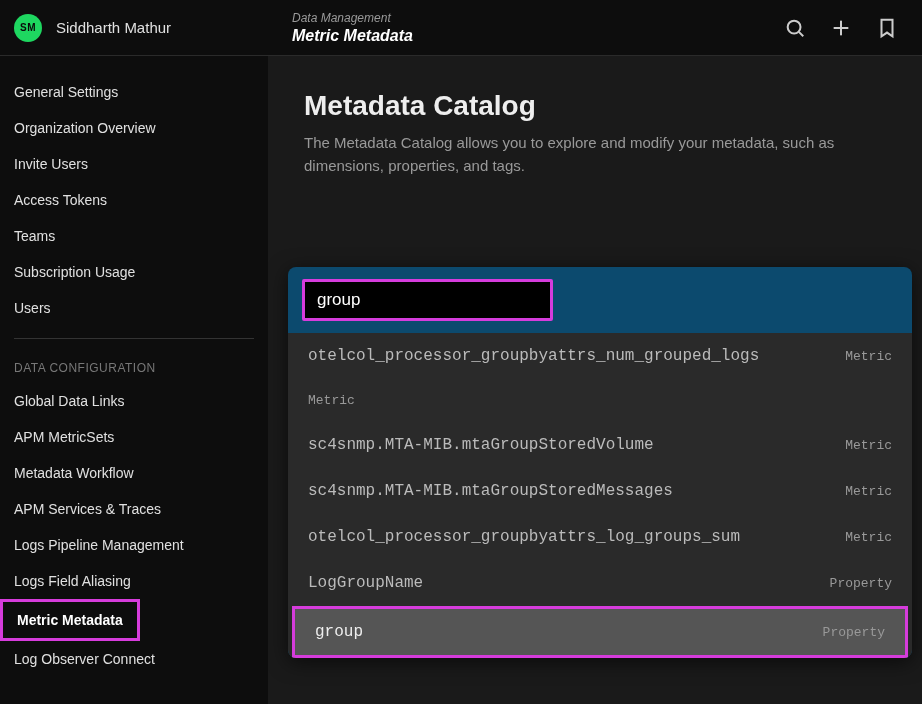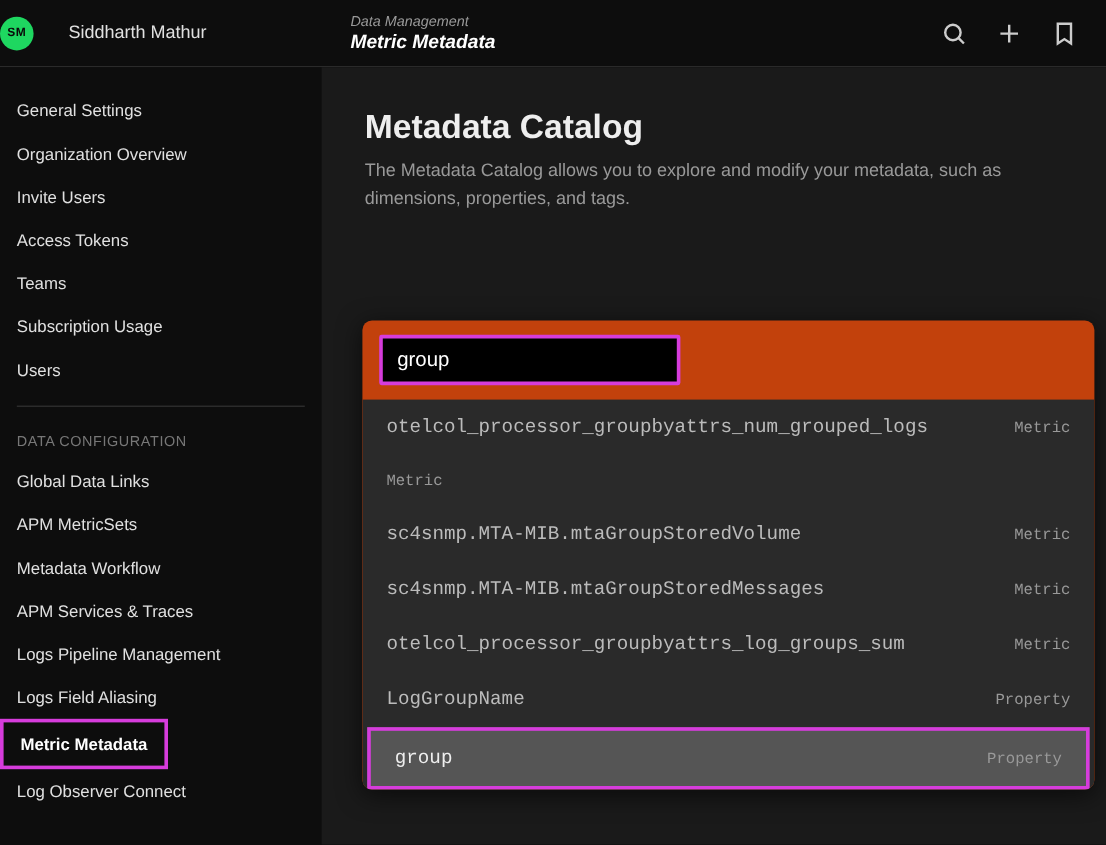--- a/index.html
+++ b/index.html
@@ -18,21 +18,22 @@
 .topbar {
   display: flex;
   align-items: center;
   height: 56px;
   border-bottom: 1px solid #2a2a2a;
 }
 .topbar-left {
   width: 280px;
   display: flex;
   align-items: center;
-  gap: 29px;
+  padding-left: 14px;
+  gap: 14px;
 }
 .avatar {
   width: 28px;
   height: 28px;
   border-radius: 50%;
   background: #1ed760;
   color: #0a0a0a;
   font-size: 10px;
   font-weight: 600;
   display: flex;
@@ -139,26 +140,26 @@
 .content-desc {
   font-size: 15px;
   color: #999;
   line-height: 1.5;
   margin-bottom: 90px;
   max-width: 580px;
 }
 
 
 .search-panel {
-  background: #c2410c;
+  background: #0c4a6e;
   border-radius: 8px;
   box-shadow: 0 4px 20px rgba(0,0,0,0.6);
   overflow: hidden;
   position: absolute;
-  left: 34px;
+  left: 20px;
   right: 10px;
 }
 .search-input-wrap {
   padding: 12px 14px;
   display: flex;
 }
 .search-input {
   background: #000;
   color: #fff;
   font-size: 17px;

